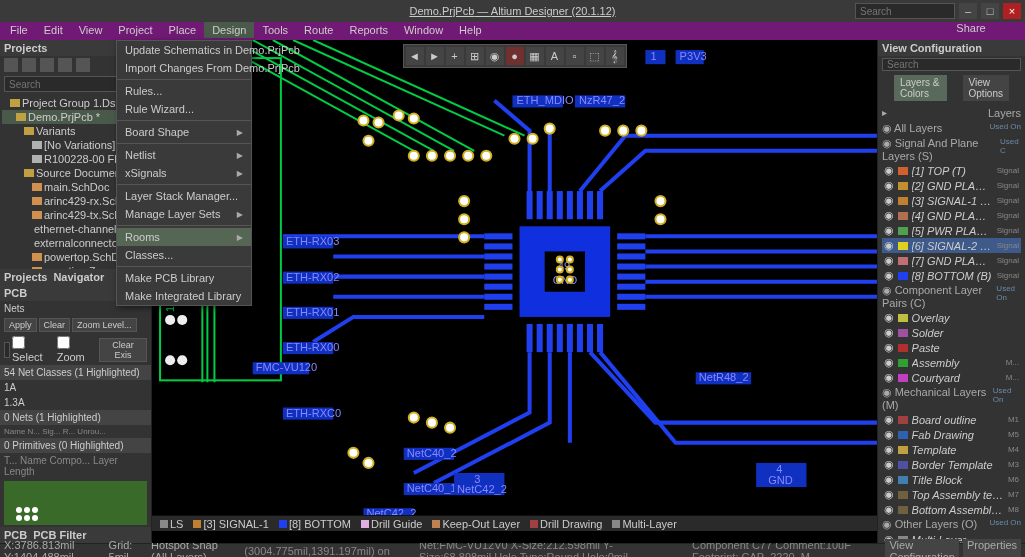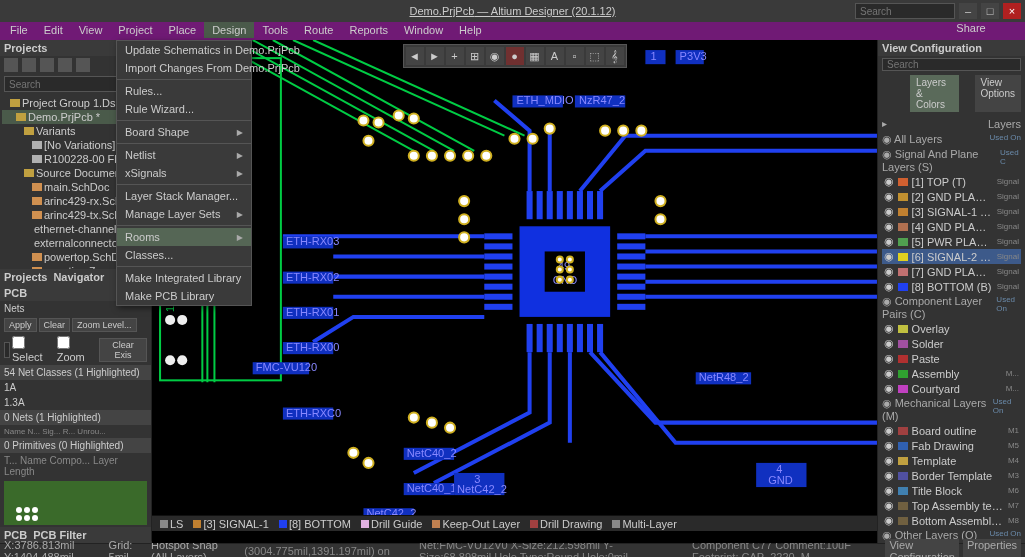--- a/index.html
+++ b/index.html
@@ -59,31 +59,31 @@
 .dropdown { position: absolute; top: 40px; left: 116px; width: 136px; background: #3a3a3a; border: 1px solid #555; z-index: 20; box-shadow: 2px 2px 6px rgba(0,0,0,0.5); }
 .dropdown .di { padding: 3px 8px; font-size: 10px; white-space: nowrap; cursor: pointer; display: flex; justify-content: space-between; align-items: center; }
 .dropdown .di.hl { background: #556655; }
 .dropdown .sep { height: 1px; background: #555; margin: 2px 0; }
 .dropdown .arr { font-size: 8px; color: #aaa; }
 
 
 .right-panel { width: 148px; background: #333; border-left: 1px solid #222; display: flex; flex-direction: column; font-size: 10px; overflow: hidden; }
 .right-panel .hdr { background: #3a3a3a; padding: 2px 4px; font-weight: bold; font-size: 11px; color: #ccc; }
 .right-panel .srch { margin: 2px 4px; height: 16px; background: #2a2a2a; border: 1px solid #555; color: #aaa; padding: 0 4px; font-size: 10px; }
-.right-panel .tabs { display: flex; gap: 16px; padding: 2px 4px; margin-left: 28px; }
+.right-panel .tabs { display: flex; gap: 16px; padding: 2px 16px; }
 .right-panel .tabs .tab { background: #444; padding: 2px 6px; font-size: 10px; cursor: pointer; }
 .right-panel .tabs .tab.active { background: #5a6a5a; }
 .right-panel .section { padding: 2px 4px; }
 .right-panel .section-hdr { color: #aaa; font-size: 10px; padding: 2px 0; display: flex; justify-content: space-between; }
 .right-panel .grp { font-size: 9px; color: #aaa; padding: 1px 0; display: flex; justify-content: space-between; }
 .right-panel .grp .uo { color: #6a8aaa; font-size: 8px; }
 .right-panel .layer { display: flex; align-items: center; gap: 4px; padding: 1px 2px; font-size: 9px; }
 .right-panel .layer.sel { background: #3d5a8a; }
 .right-panel .layer .sw { width: 10px; height: 8px; }
-.right-panel .layer .nm { flex: 1; overflow: hidden; text-overflow: ellipsis; white-space: nowrap; }
+.right-panel .layer .nm { flex: 1; overflow: hidden; text-overflow: ellipsis; white-space: nowrap; font-style: italic; }
 .right-panel .layer .typ { font-size: 8px; color: #888; }
 
 
 .bottom { height: 14px; background: #333; display: flex; align-items: center; font-size: 9px; color: #aaa; padding: 0 4px; gap: 12px; border-top: 1px solid #222; }
 .bottom .btab { padding: 0 4px; background: #444; }
 .bottom .right { margin-left: auto; display: flex; gap: 4px; }
 
 
 .layertabs { height: 16px; background: #2a2a2a; display: flex; align-items: center; gap: 2px; padding: 0 4px; font-size: 9px; border-top: 1px solid #111; }
 .layertabs .lt { display: flex; align-items: center; gap: 2px; padding: 1px 4px; }
@@ -161,24 +161,24 @@
     <div class="sep"></div>
     <div class="di hl">
       <span>Rooms</span>
       <span class="arr">▶</span>
     </div>
     <div class="di">
       <span>Classes...</span>
     </div>
     <div class="sep"></div>
     <div class="di">
+      <span>Make PCB Library</span>
+    </div>
+    <div class="di">
       <span>Make Integrated Library</span>
-    </div>
-    <div class="di">
-      <span>Make PCB Library</span>
     </div>
   </div>
 
 <div class="layout">
 
   <div class="left">
     <div class="hdr">Projects</div>
     <div class="toolbar">
       <div class="ticon"></div>
       <div class="ticon"></div>

